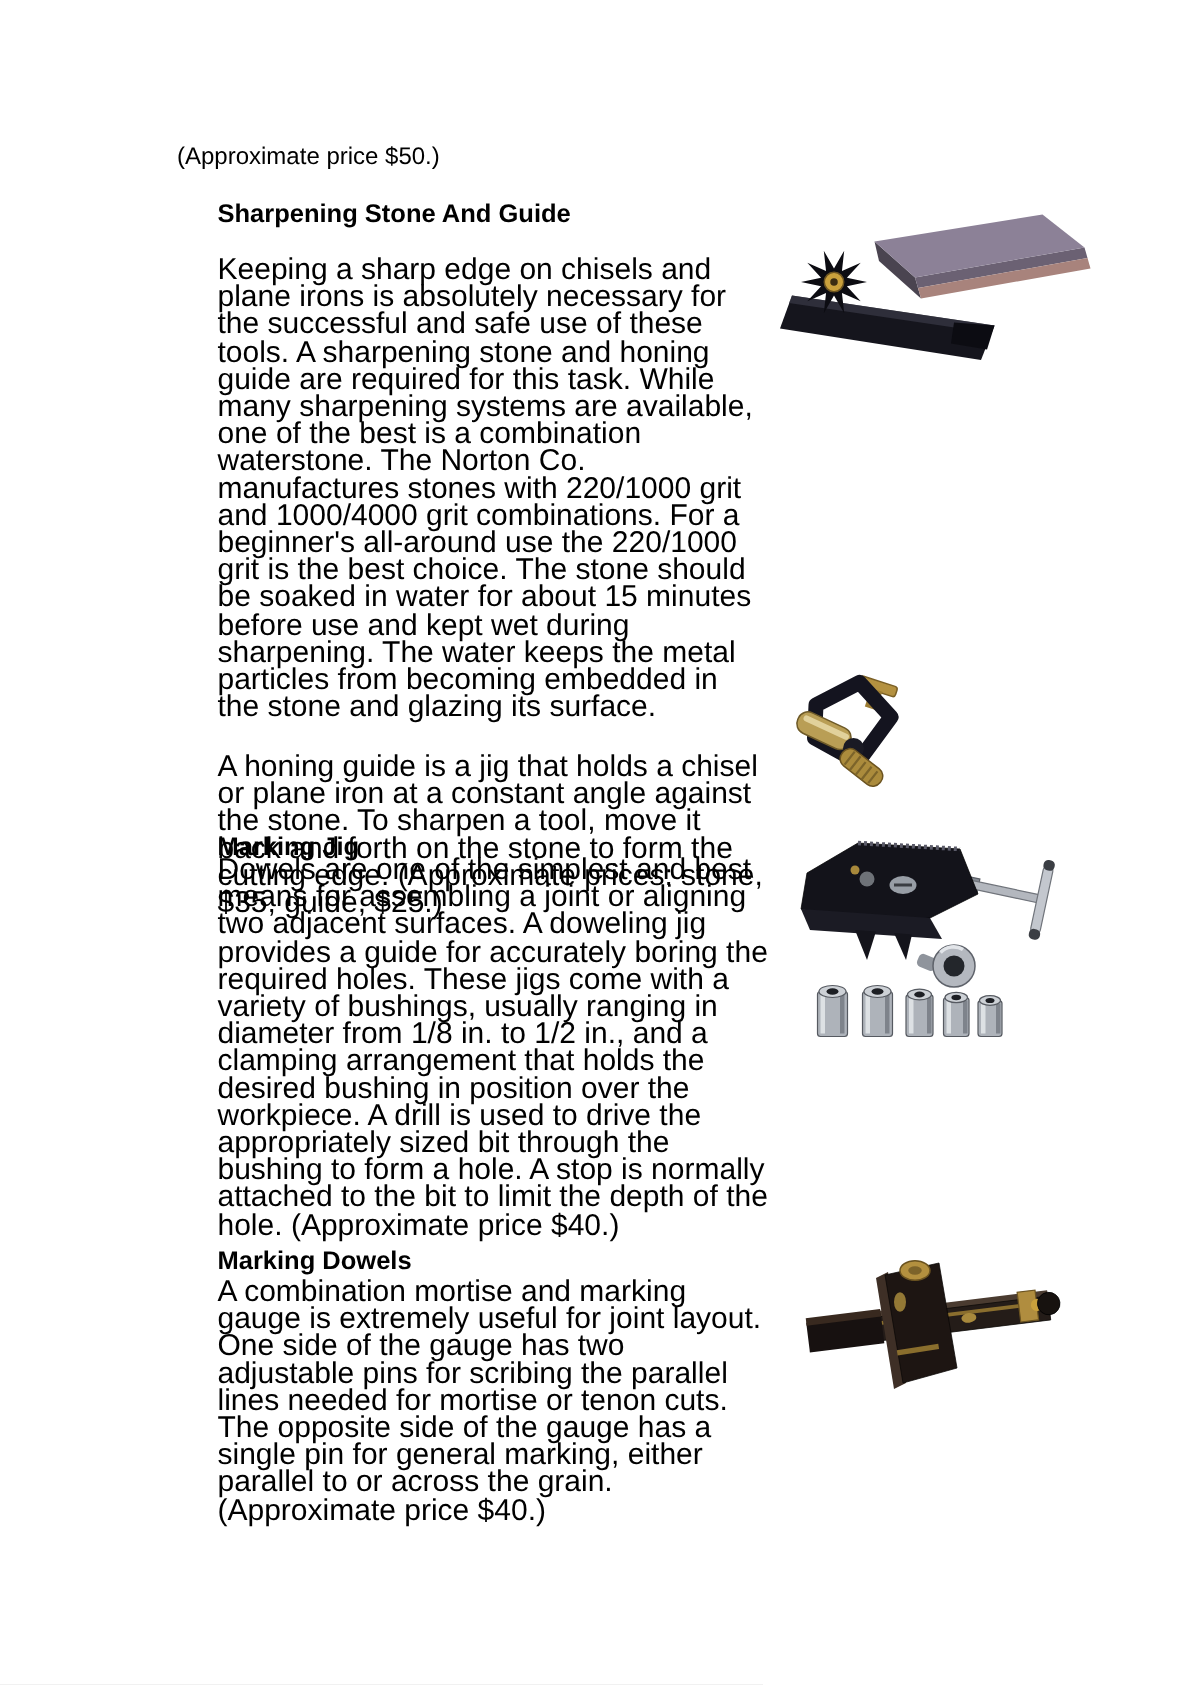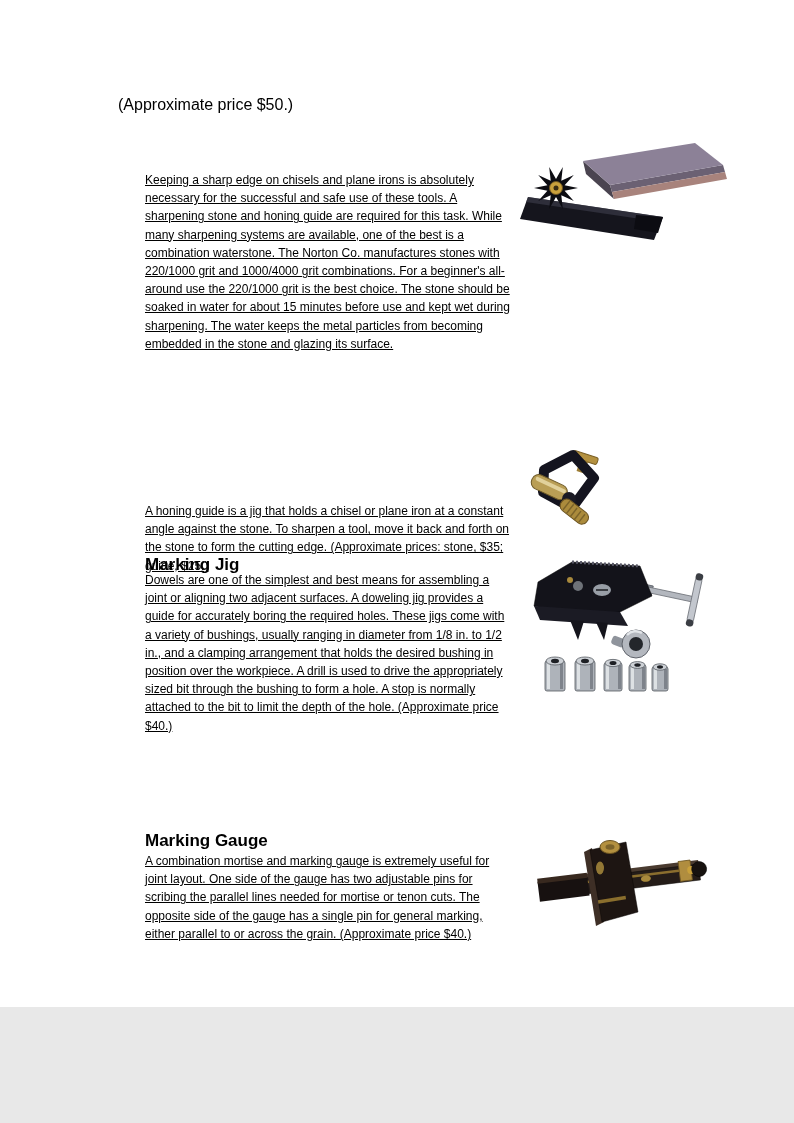--- a/index.html
+++ b/index.html
@@ -1,60 +1,60 @@
 <!DOCTYPE html>
 <html><head>
 <meta charset="utf-8">
 <style>
   html,body{margin:0;padding:0;background:#e8e8e8;}
   .page{
     position:relative;
-    width:794px;height:1007px;
+    width:794px;height:1123px;
     background:#ffffff;
     overflow:hidden;
     font-family:"Liberation Sans", sans-serif;
     color:#000000;
   }
   .note{
     position:absolute;left:118px;top:96px;
     font-size:16px;line-height:18px;
   }
   .heading{
     position:absolute;left:145px;
     font-size:17px;font-weight:bold;line-height:20px;
     margin:0;
   }
   .h-sharpen{top:133px;}
   .h-dowel{top:555px;}
   .h-mark{top:831px;}
   .para{
     position:absolute;left:145px;
-    font-size:12px;line-height:18.2px;
+    font-size:20px;line-height:18.2px;
     margin:0;
     letter-spacing:0px;
-    text-decoration:underline;
   }
   .p-1{top:171px;width:365px;}
   .p-2{top:466px;width:365px;margin-top:36px;}
   .p-3{top:571px;width:368px;}
   .p-4{top:852px;width:365px;}
   .photo{position:absolute;margin:0;padding:0;}
   .photo svg{display:block;width:100%;height:100%;}
   .img-1{left:518px;top:141px;width:212px;height:104px;}
   .img-2{left:528px;top:442px;width:80px;height:92px;}
   .img-3{left:522px;top:552px;width:190px;height:152px;}
   .img-4{left:528px;top:836px;width:180px;height:92px;}
 </style>
 </head>
 <body>
 
 <div class="page">
 
   <div class="note">(Approximate price $50.)</div>
 
+  <h2 class="heading h-sharpen">Sharpening Stone And Guide</h2>
   <p class="para p-1">Keeping a sharp edge on chisels and plane irons is absolutely necessary for the successful and safe use of these tools. A sharpening stone and honing guide are required for this task. While many sharpening systems are available, one of the best is a combination waterstone. The Norton Co. manufactures stones with 220/1000 grit and 1000/4000 grit combinations. For a beginner's all-around use the 220/1000 grit is the best choice. The stone should be soaked in water for about 15 minutes before use and kept wet during sharpening. The water keeps the metal particles from becoming embedded in the stone and glazing its surface.</p>
 
   <figure class="photo img-1">
     <svg viewBox="0 0 212 104" xmlns="http://www.w3.org/2000/svg">
 
       <polygon points="10,56 145,76 136,99 2,78" fill="#15151d"></polygon>
       <polygon points="10,56 145,76 143,81 8,61" fill="#3c3c4a" opacity="0.65"></polygon>
       <polygon points="118,74 145,76 140,92 116,88" fill="#0c0c12"></polygon>
 
       <polygon points="65,20 92,44 96,58 68,33" fill="#4a4450"></polygon>
@@ -160,21 +160,21 @@
           <rect x="130" y="115" width="16" height="24" rx="2" fill="#aeb3ba" stroke="#565a61" stroke-width="0.8"></rect>
           <rect x="132" y="117" width="3" height="20" fill="#e2e5e9" opacity="0.9"></rect>
           <rect x="142" y="117" width="3" height="20" fill="#7e838b"></rect>
           <ellipse cx="138" cy="115" rx="7" ry="3.2" fill="#cdd1d6" stroke="#565a61" stroke-width="0.8"></ellipse>
           <ellipse cx="138" cy="115" rx="3" ry="1.7" fill="#1d1f24"></ellipse>
         </g>
       </g>
     </svg>
   </figure>
 
-  <h2 class="heading h-mark">Marking Gauge</h2>
+  <h2 class="heading h-mark">Marking Dowels</h2>
   <p class="para p-4">A combination mortise and marking gauge is extremely useful for joint layout. One side of the gauge has two adjustable pins for scribing the parallel lines needed for mortise or tenon cuts. The opposite side of the gauge has a single pin for general marking, either parallel to or across the grain. (Approximate price $40.)</p>
 
   <figure class="photo img-4">
     <svg viewBox="0 0 180 92" xmlns="http://www.w3.org/2000/svg">
 
       <g transform="rotate(-7 90 45)">
         <rect x="12" y="34" width="160" height="6" fill="#4a3b30"></rect>
         <rect x="12" y="38" width="160" height="16" fill="#241c18" stroke="#0d0a08" stroke-width="0.5"></rect>
         <rect x="12" y="41" width="160" height="2.5" fill="#9c7c33" opacity="0.85"></rect>
         <rect x="10" y="36" width="50" height="20" fill="#171110"></rect>

